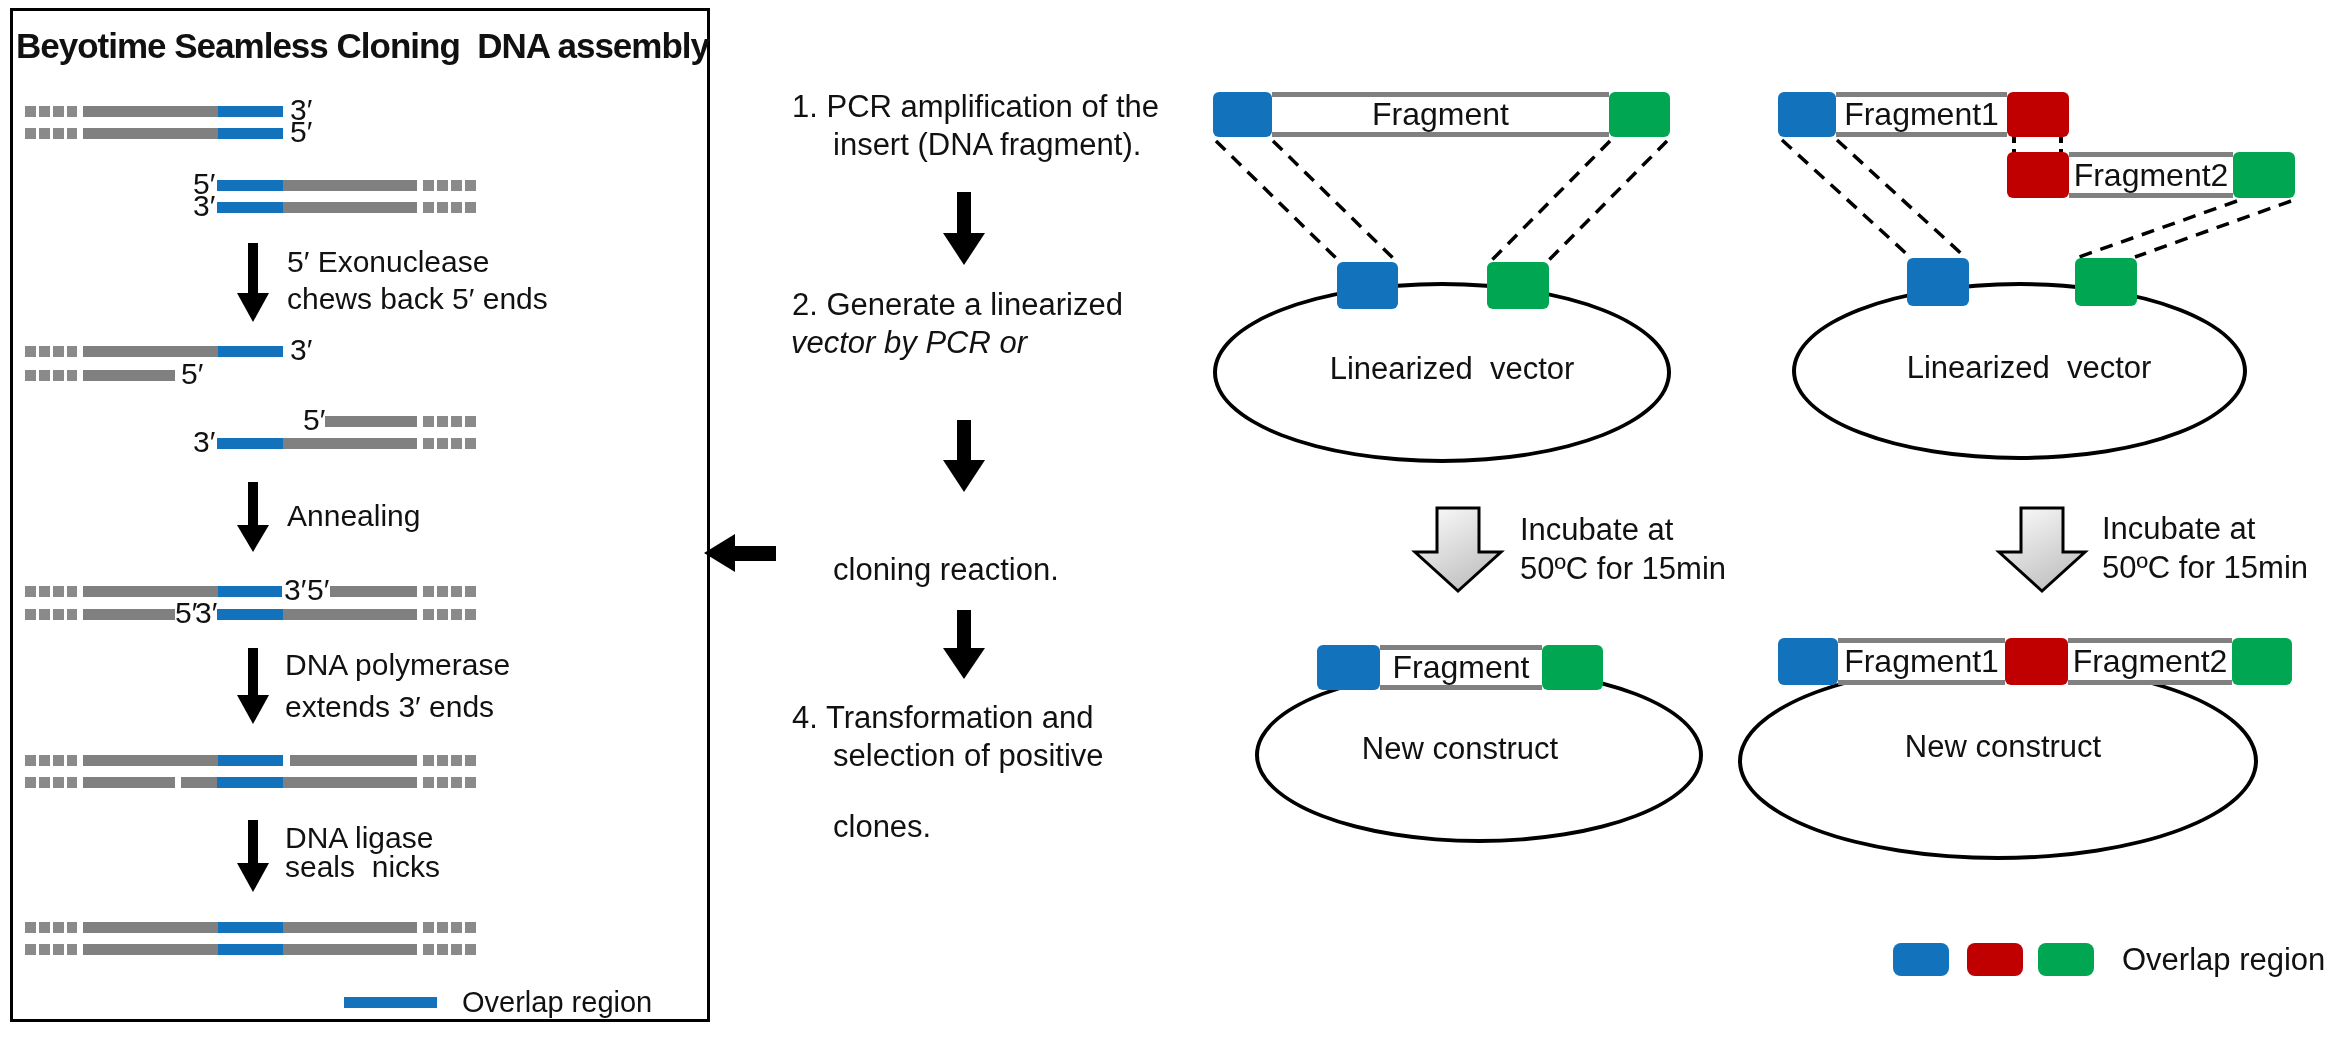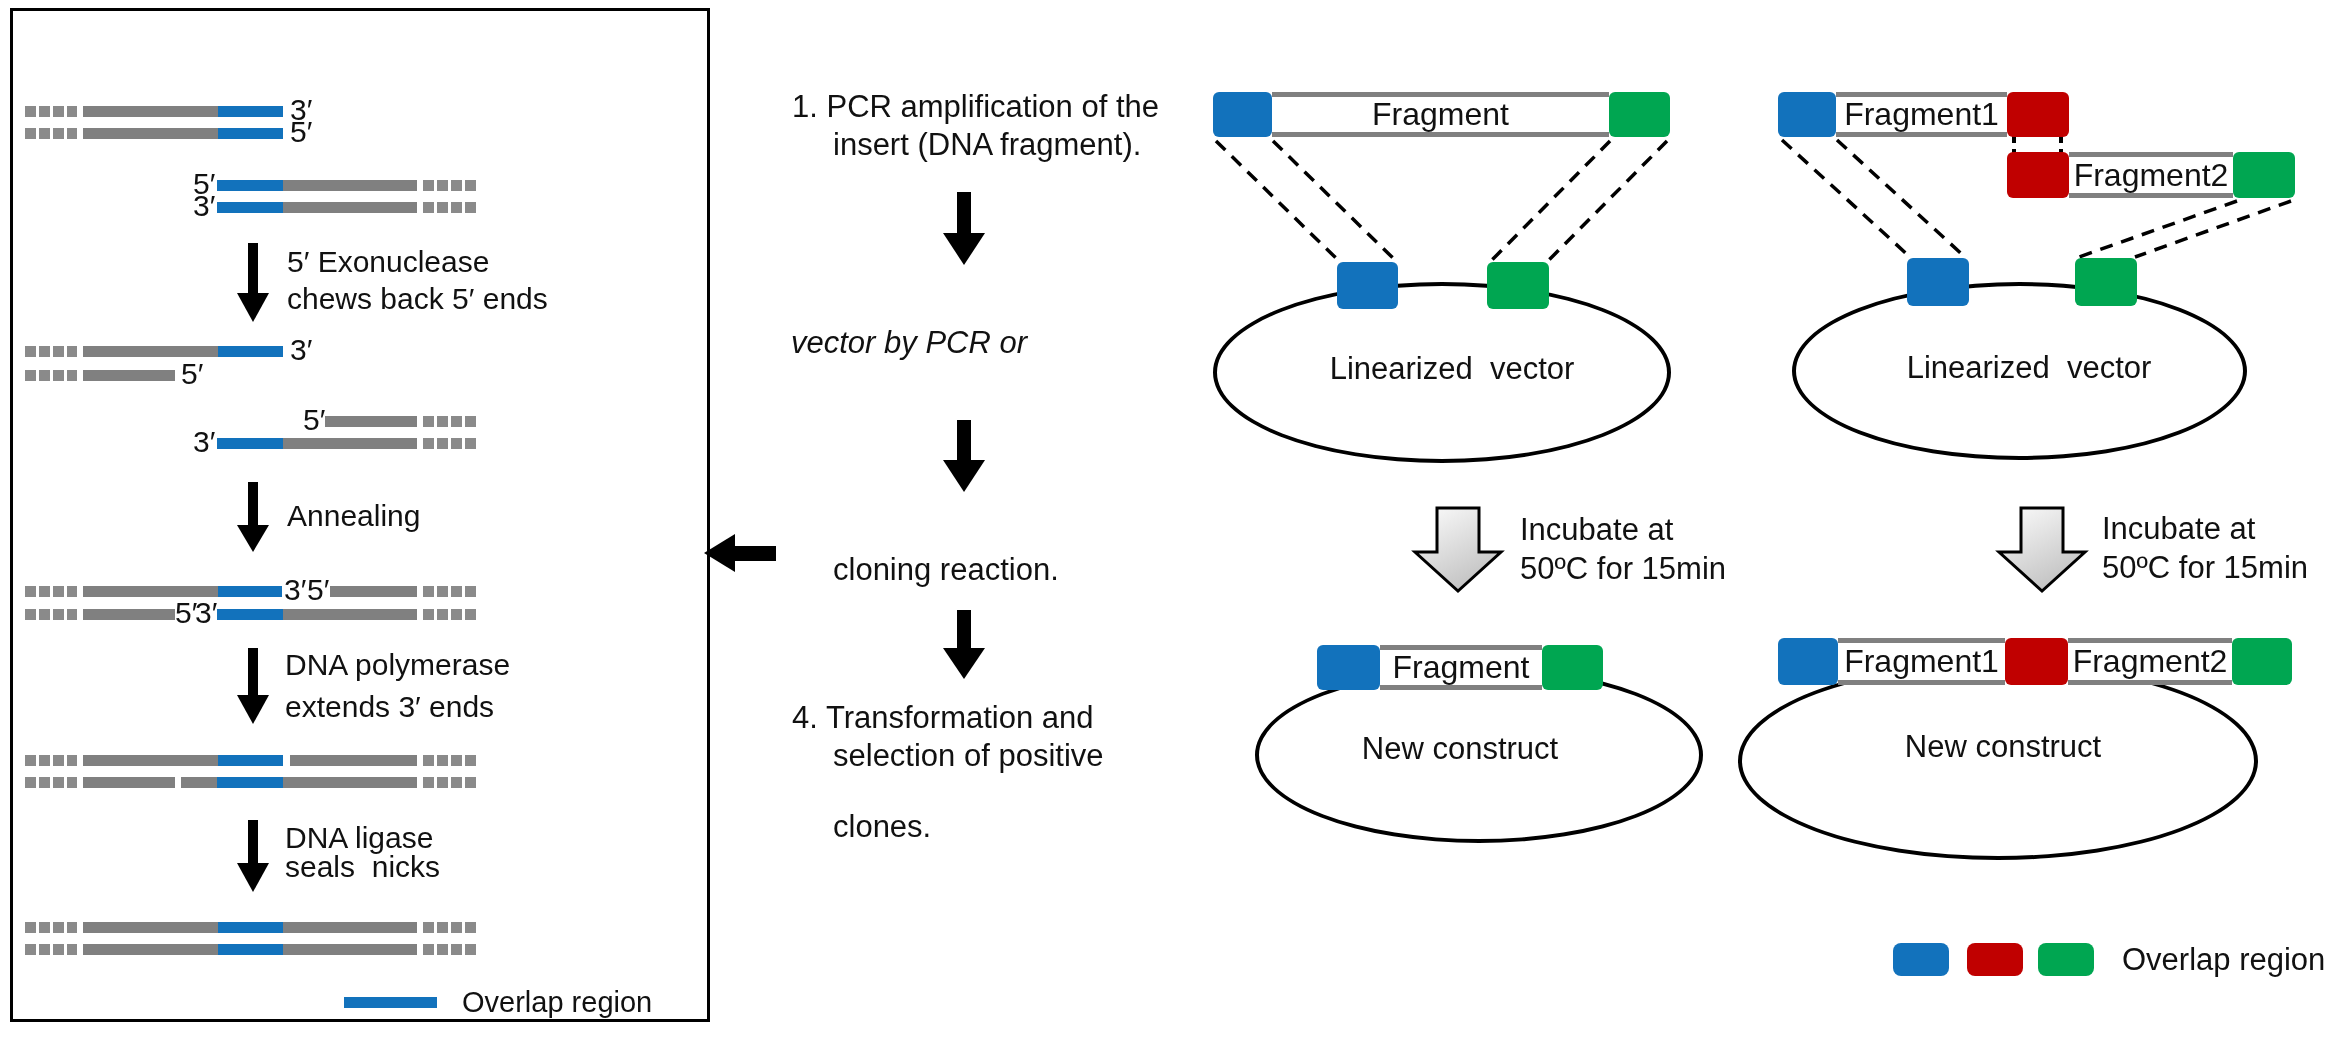--- a/index.html
+++ b/index.html
@@ -29,20 +29,21 @@
   .ilabel{position:absolute;font-size:31px;line-height:39px;white-space:pre;z-index:4;}
   .legend-sq{position:absolute;width:56px;height:33px;border-radius:8px;z-index:3;}
   .overlay{position:absolute;left:0;top:0;z-index:2;pointer-events:none;}
 </style>
 </head>
 <body>
 
 <div class="stage">
 
   <div class="panel"></div>
+  <div class="ptitle">Beyotime Seamless Cloning  DNA assembly</div>
 
   <div class="seg dsh" style="left:25px;top:106px;width:52px;"></div>
   <div class="seg g" style="left:83px;top:106px;width:135px;"></div>
   <div class="seg b" style="left:218px;top:106px;width:65px;"></div>
   <span class="pl" style="left:290px;top:93px;">3′</span>
   <div class="seg dsh" style="left:25px;top:128px;width:52px;"></div>
   <div class="seg g" style="left:83px;top:128px;width:135px;"></div>
   <div class="seg b" style="left:218px;top:128px;width:65px;"></div>
   <span class="pl" style="left:290px;top:115px;">5′</span>
 
@@ -118,20 +119,21 @@
   <div class="seg g" style="left:83px;top:944px;width:135px;"></div>
   <div class="seg b" style="left:218px;top:944px;width:65px;"></div>
   <div class="seg g" style="left:283px;top:944px;width:134px;"></div>
   <div class="seg dsh" style="left:423px;top:944px;width:55px;"></div>
 
   <div class="seg b" style="left:344px;top:997px;width:93px;"></div>
   <span class="plabel" style="left:462px;top:984px;font-size:29px;">Overlap region</span>
 
   <span class="step" style="left:792px;top:88px;">1. PCR amplification of the</span>
   <span class="step" style="left:833px;top:126px;">insert (DNA fragment).</span>
+  <span class="step" style="left:792px;top:286px;">2. Generate a linearized</span>
   <span class="step" style="left:791px;top:324px;font-style:italic;">vector by PCR or</span>
   <span class="step" style="left:833px;top:551px;">cloning reaction.</span>
   <span class="step" style="left:792px;top:699px;">4. Transformation and</span>
   <span class="step" style="left:833px;top:737px;">selection of positive</span>
   <span class="step" style="left:833px;top:808px;">clones.</span>
 
   <div class="sq blue" style="left:1213px;top:92px;width:59px;height:45px;"></div>
   <div class="fragbody" style="left:1272px;top:92px;width:337px;height:45px;">
     <span>Fragment</span>
   </div>

